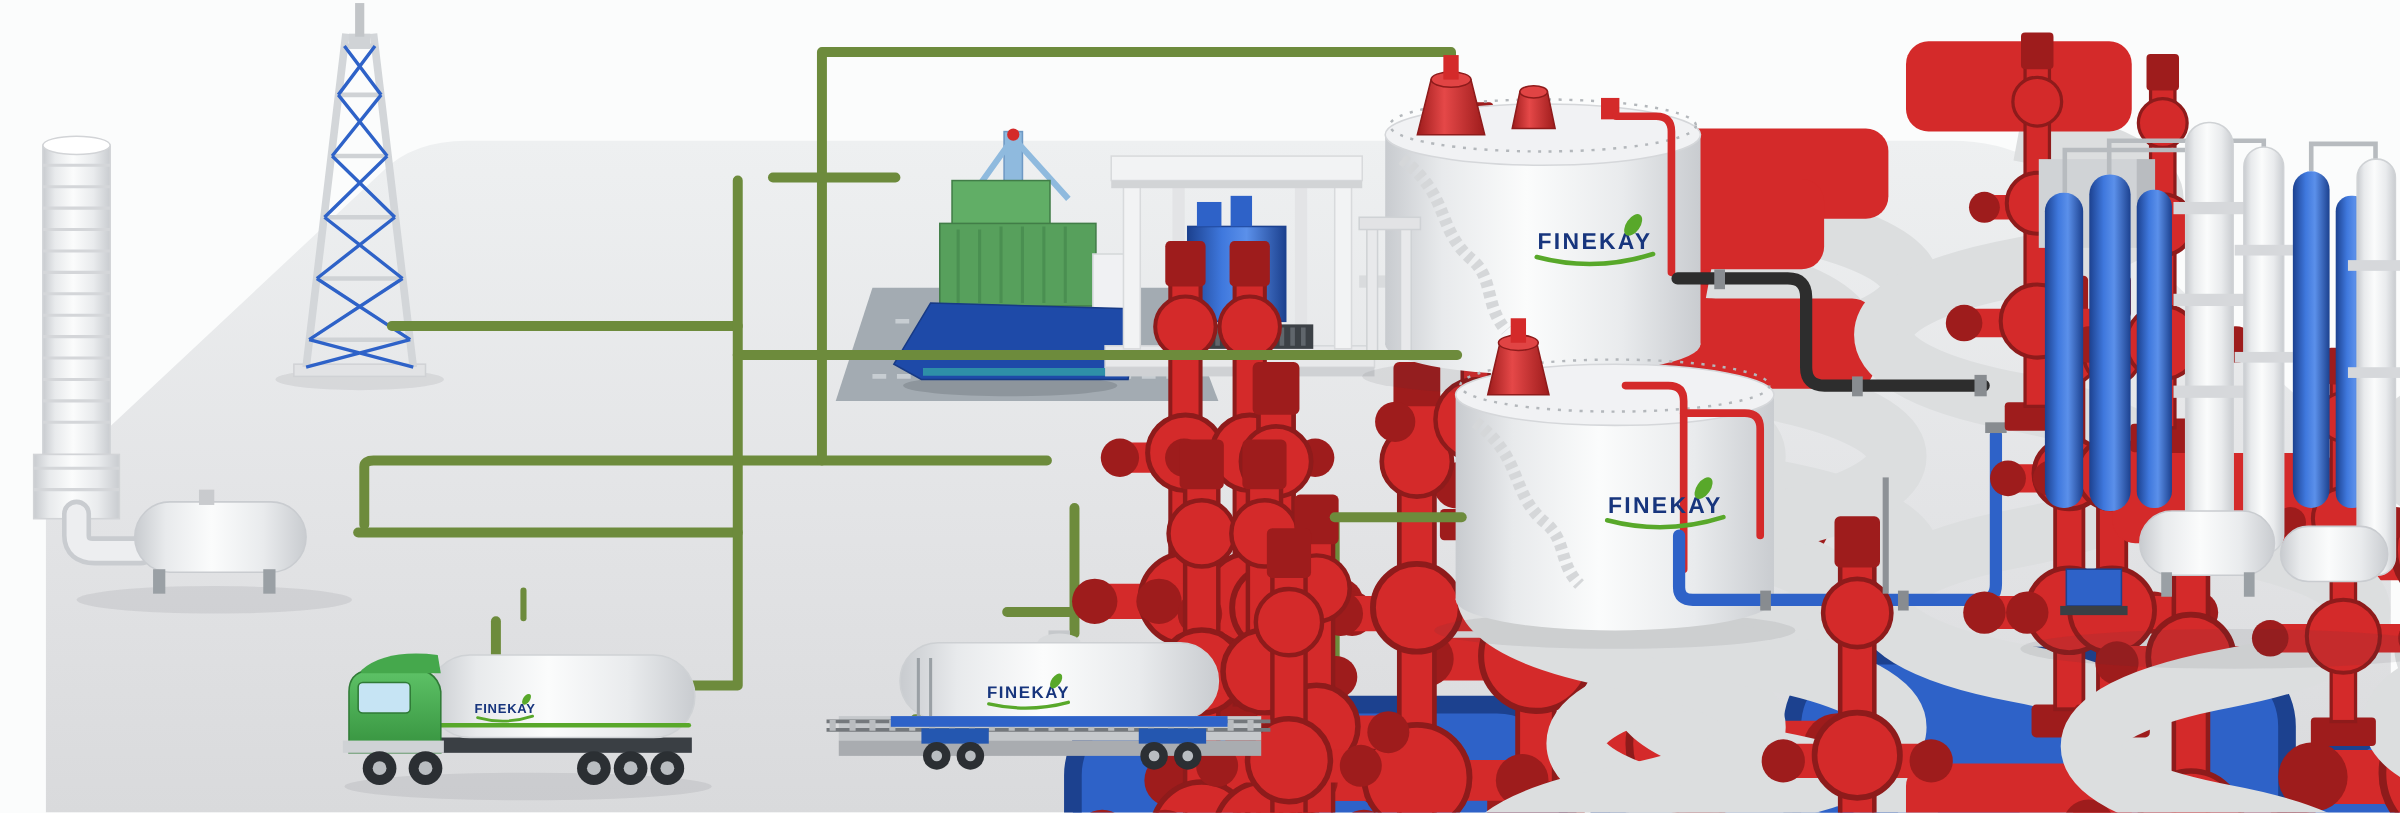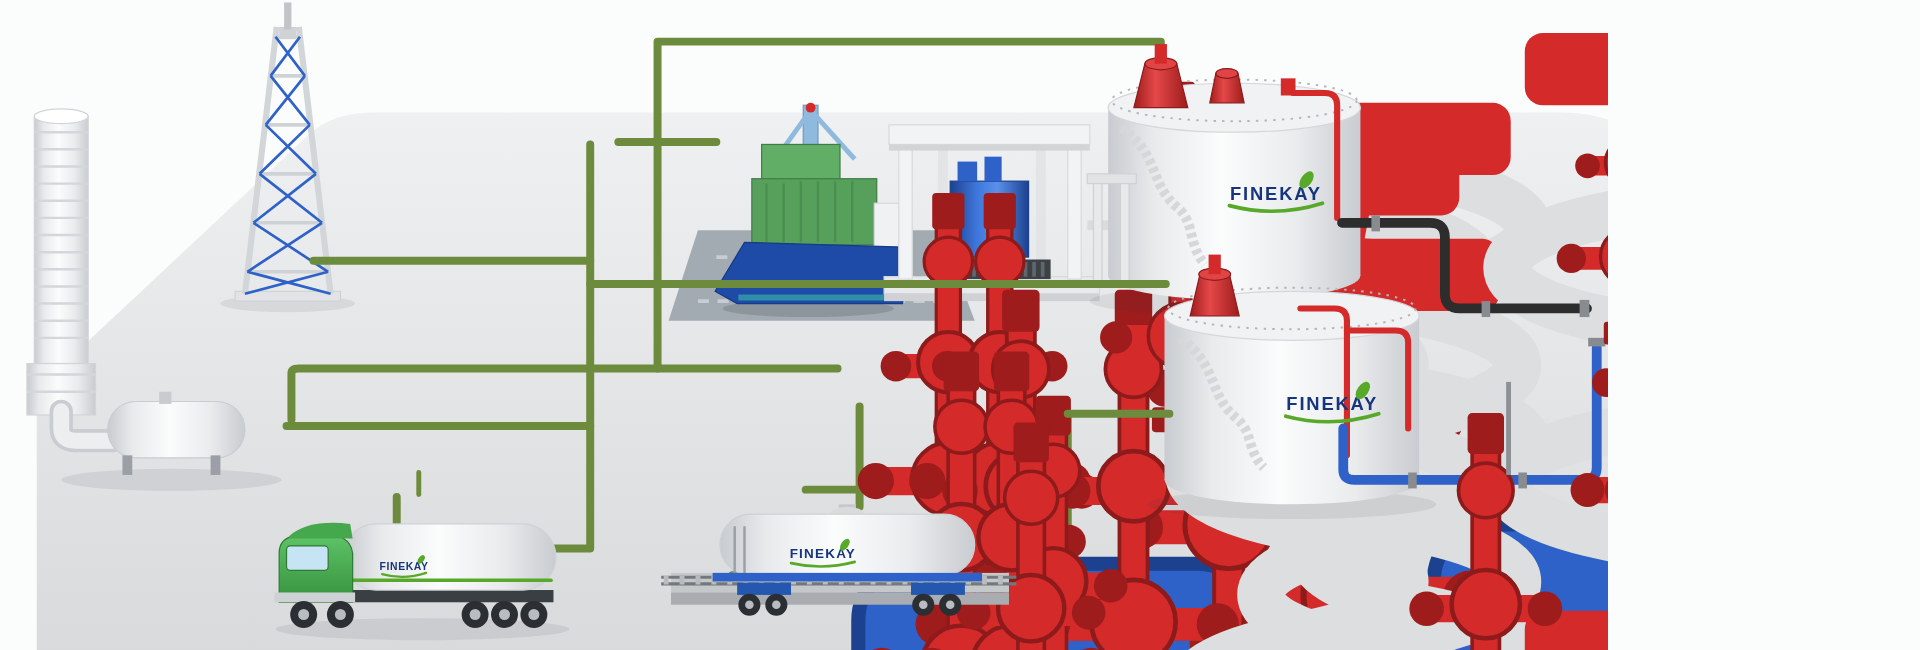--- a/index.html
+++ b/index.html
@@ -1,16 +1,16 @@
 <!DOCTYPE html>
 <html style="--background: #fbfcfc; --ground: #e3e4e6; --pipe-green: #6d8b3c; --pipe-black: #2d2d2d; --pipe-blue: #2e62c8; --valve-red: #d42a2a; --valve-dark-red: #9e1c1c; --equip-blue: #2e62c8; --equip-blue-dark: #1c418f; --truck-green: #4db153; --brand-navy: #17357d; --brand-green: #58a82a; --metal-white: #f4f5f6; --metal-gray: #c9cbce; --water-gray: #a3abb2;"><head>
 <meta charset="utf-8">
 <style>
   html,body{margin:0;padding:0;background:var(--background,#fbfcfc);}
-  .scene-wrap{width:1608px;height:650px;overflow:hidden;position:relative;text-align:center;}
+  .scene-wrap{width:1920px;height:650px;overflow:hidden;position:relative;text-align:center;}
   svg{display:block;}
   .pipe-green{stroke:var(--pipe-green,#6d8b3c);fill:none;stroke-width:6.5;stroke-linejoin:round;stroke-linecap:round;}
   .pipe-green-thin{stroke:var(--pipe-green,#6d8b3c);fill:none;stroke-width:4;stroke-linecap:round;}
   .pipe-black{stroke:var(--pipe-black,#2d2d2d);fill:none;stroke-width:8;stroke-linejoin:round;stroke-linecap:round;}
   .pipe-blue{stroke:var(--pipe-blue,#2e62c8);fill:none;stroke-width:8;stroke-linejoin:round;stroke-linecap:round;}
   .pipe-red{stroke:var(--valve-red,#d42a2a);fill:none;stroke-width:5;stroke-linejoin:round;stroke-linecap:round;}
   .valve-red{fill:var(--valve-red,#d42a2a);}
   .valve-dark{fill:var(--valve-dark-red,#9e1c1c);}
   .equip-blue{fill:var(--equip-blue,#2e62c8);}
   .metal-gray{fill:var(--metal-gray,#c9cbce);}

